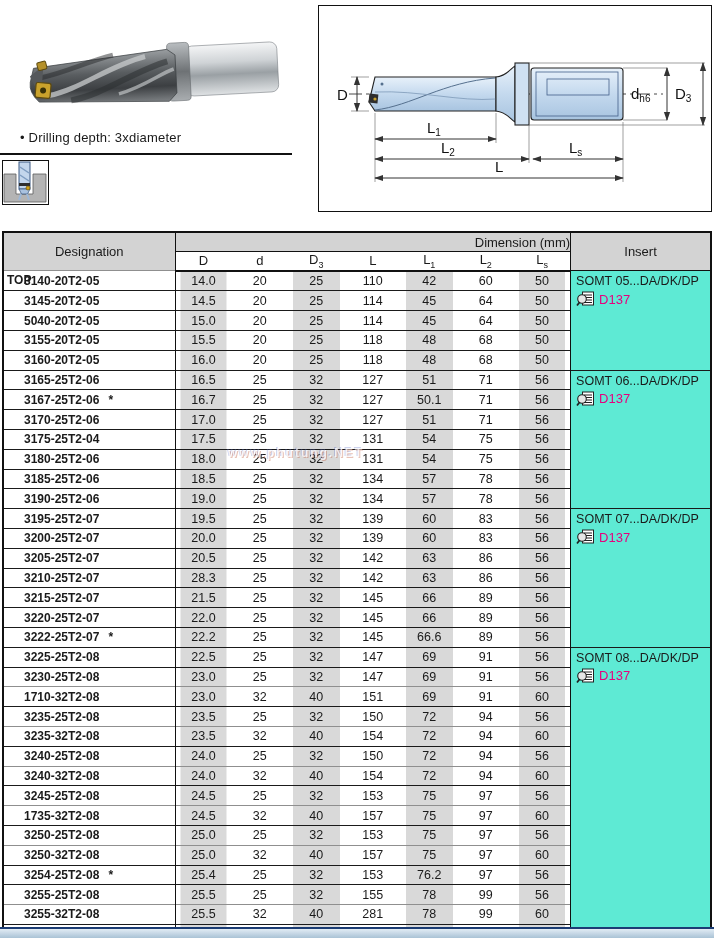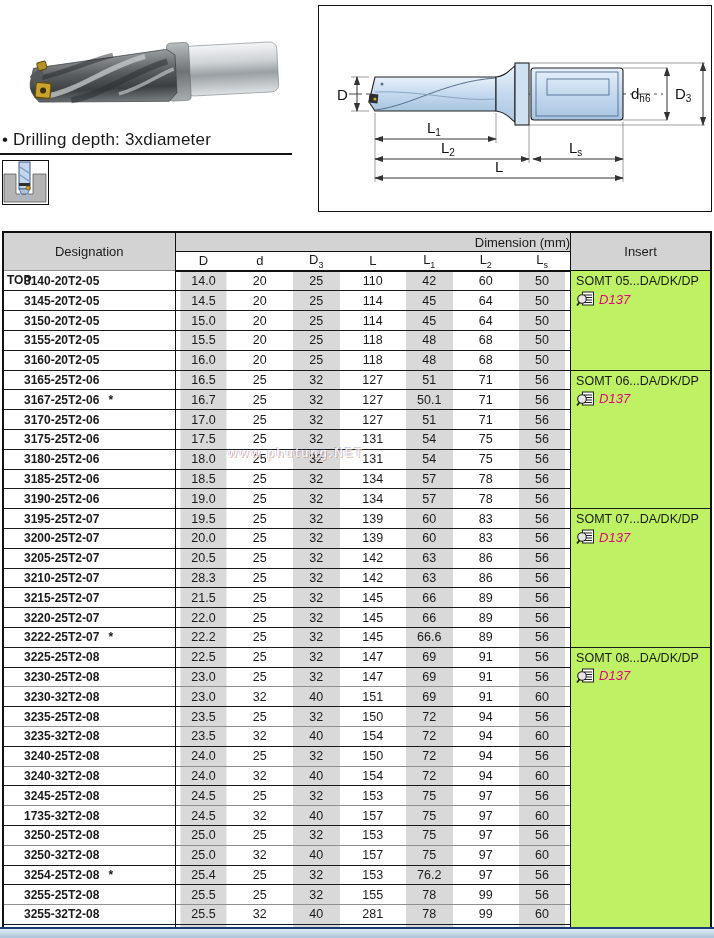--- a/index.html
+++ b/index.html
@@ -3,21 +3,21 @@
 <meta charset="utf-8">
 <style>
   html,body{margin:0;padding:0;}
   body{
     width:714px;height:938px;position:relative;background:#ffffff;
     font-family:"Liberation Sans", sans-serif;color:#1a1a1a;overflow:hidden;
   }
   
   .photo{position:absolute;left:18px;top:26px;width:274px;height:98px;}
   
-  .bullet{position:absolute;left:2px;top:130px;font-size:17px;letter-spacing:.2px;}
+  .bullet{position:absolute;left:20px;top:130px;font-size:13px;letter-spacing:.2px;}
   .left-divider{position:absolute;left:0;top:153px;width:292px;height:0;border-top:2px solid #111;}
   
   .op-box{position:absolute;left:2px;top:160px;width:47px;height:45px;border:1.5px solid #111;background:#fff;box-sizing:border-box;}
   
   .diagram{position:absolute;left:318px;top:5px;width:394px;height:207px;border:1.6px solid #111;box-sizing:border-box;background:#fff;}
   .diagram svg{display:block;}
   .dimtext{font-size:15px;fill:#111;}
   .dimsub{font-size:10px;fill:#111;}
   
   .watermark{
@@ -44,24 +44,24 @@
   td.desig{
     font-weight:bold;font-size:12px;text-align:left;padding-left:20px;
     white-space:nowrap;position:relative;border-right:1.6px solid #111;
   }
   td.desig .toplbl{position:absolute;left:3px;top:0;line-height:18.8px;font-weight:bold;}
   td.desig .star{margin-left:9px;font-weight:bold;}
   td.num{text-align:center;}
   td.num.band{background:linear-gradient(90deg,#fff 0 9%,#d9d9d9 9% 91%,#fff 91% 100%);}
   td.insert-cell{
     vertical-align:top;border-left:1.6px solid #111;border-top:1.7px solid #111;
-    padding:2px 2px 0 5px;font-size:12.5px;background:#bef264;
+    padding:2px 2px 0 5px;font-size:12.5px;background:#5eead4;
   }
   .ins-label{white-space:nowrap;line-height:17px;}
-  .ins-ref{display:flex;align-items:center;gap:4px;margin-top:1px;font-style:italic;}
+  .ins-ref{display:flex;align-items:center;gap:4px;margin-top:1px;}
   .ins-ref .dref{color:#e6007e;font-size:13px;cursor:pointer;}
   
   .footer-bar{
     position:absolute;left:0;top:927px;width:714px;height:11px;
     border-top:2.5px solid #1b3c74;
     background:linear-gradient(#e2ecf4 0%,#bcd0e0 55%,#9db9cd 100%);
   }
 </style>
 </head>
 <body>
@@ -248,21 +248,21 @@
           <td class="desig"><span>3145-20T2-05</span></td>
           <td class="num band">14.5</td>
           <td class="num">20</td>
           <td class="num band">25</td>
           <td class="num">114</td>
           <td class="num band">45</td>
           <td class="num">64</td>
           <td class="num band">50</td>
         </tr>
         <tr class="dchg">
-          <td class="desig"><span>3150-20T2-05</span></td>
+          <td class="desig"><span>5040-20T2-05</span></td>
           <td class="num band">15.0</td>
           <td class="num">20</td>
           <td class="num band">25</td>
           <td class="num">114</td>
           <td class="num band">45</td>
           <td class="num">64</td>
           <td class="num band">50</td>
         </tr>
         <tr class="dchg">
           <td class="desig"><span>3155-20T2-05</span></td>
@@ -325,21 +325,21 @@
           <td class="desig"><span>3170-25T2-06</span></td>
           <td class="num band">17.0</td>
           <td class="num">25</td>
           <td class="num band">32</td>
           <td class="num">127</td>
           <td class="num band">51</td>
           <td class="num">71</td>
           <td class="num band">56</td>
         </tr>
         <tr class="dchg">
-          <td class="desig"><span>3175-25T2-06</span></td>
+          <td class="desig"><span>3175-25T2-04</span></td>
           <td class="num band">17.5</td>
           <td class="num">25</td>
           <td class="num band">32</td>
           <td class="num">131</td>
           <td class="num band">54</td>
           <td class="num">75</td>
           <td class="num band">56</td>
         </tr>
         <tr class="dchg">
           <td class="desig"><span>3180-25T2-06</span></td>
@@ -489,21 +489,21 @@
           <td class="desig"><span>3230-25T2-08</span></td>
           <td class="num band">23.0</td>
           <td class="num">25</td>
           <td class="num band">32</td>
           <td class="num">147</td>
           <td class="num band">69</td>
           <td class="num">91</td>
           <td class="num band">56</td>
         </tr>
         <tr>
-          <td class="desig"><span>3230-32T2-08</span></td>
+          <td class="desig"><span>1710-32T2-08</span></td>
           <td class="num band">23.0</td>
           <td class="num">32</td>
           <td class="num band">40</td>
           <td class="num">151</td>
           <td class="num band">69</td>
           <td class="num">91</td>
           <td class="num band">60</td>
         </tr>
         <tr class="dchg">
           <td class="desig"><span>3235-25T2-08</span></td>

